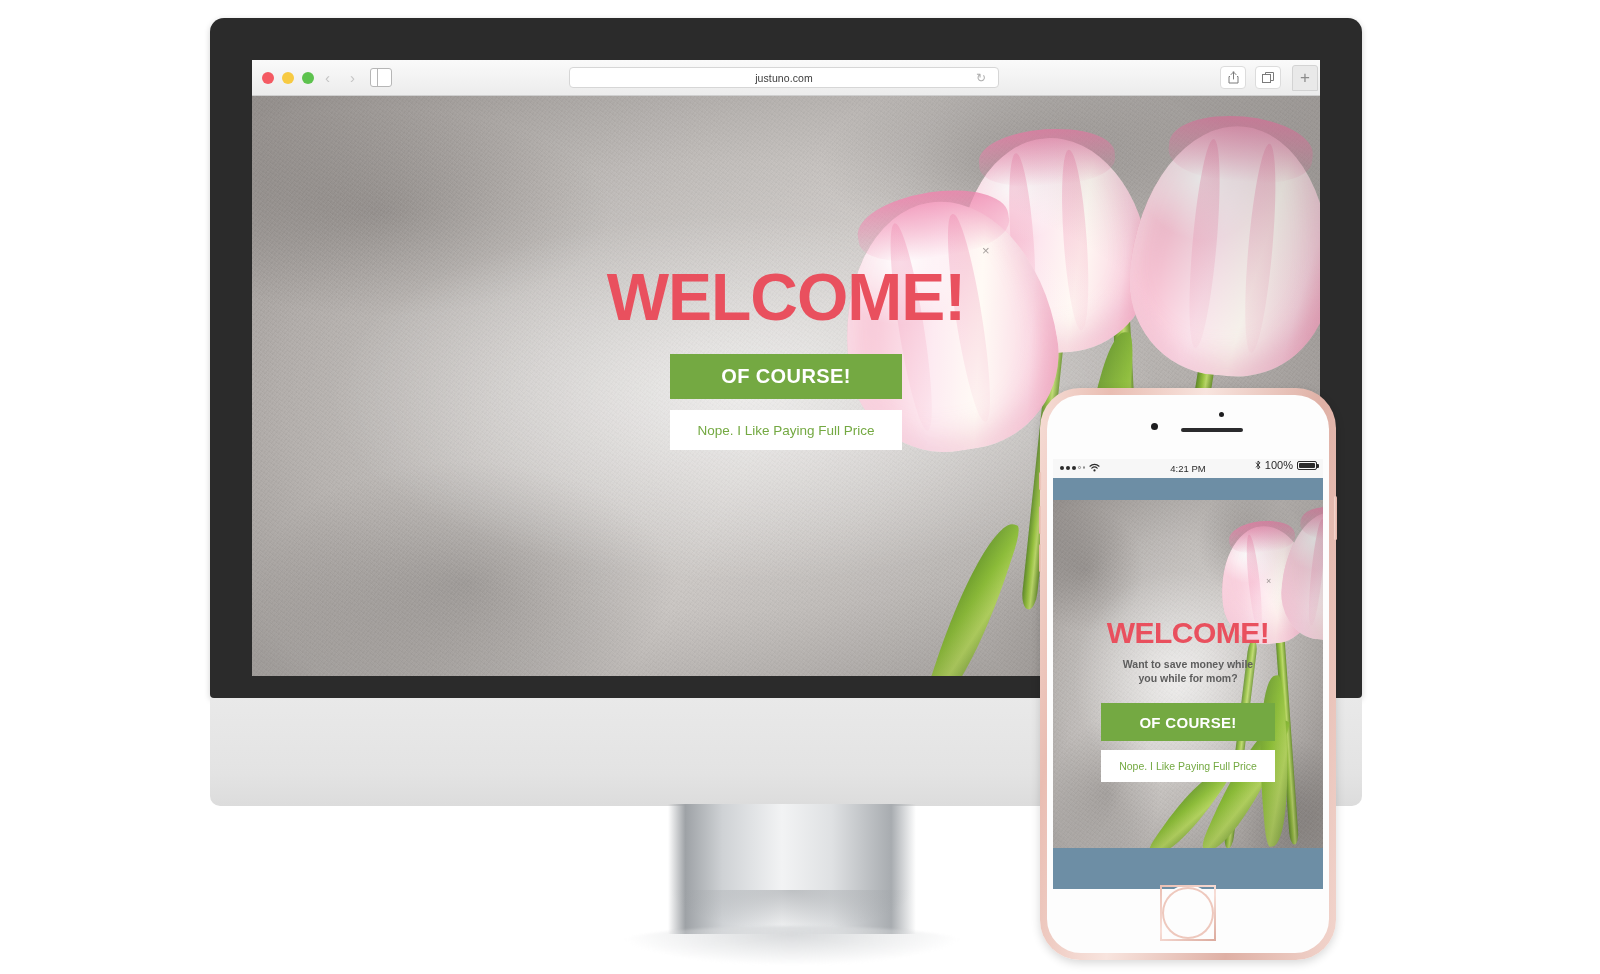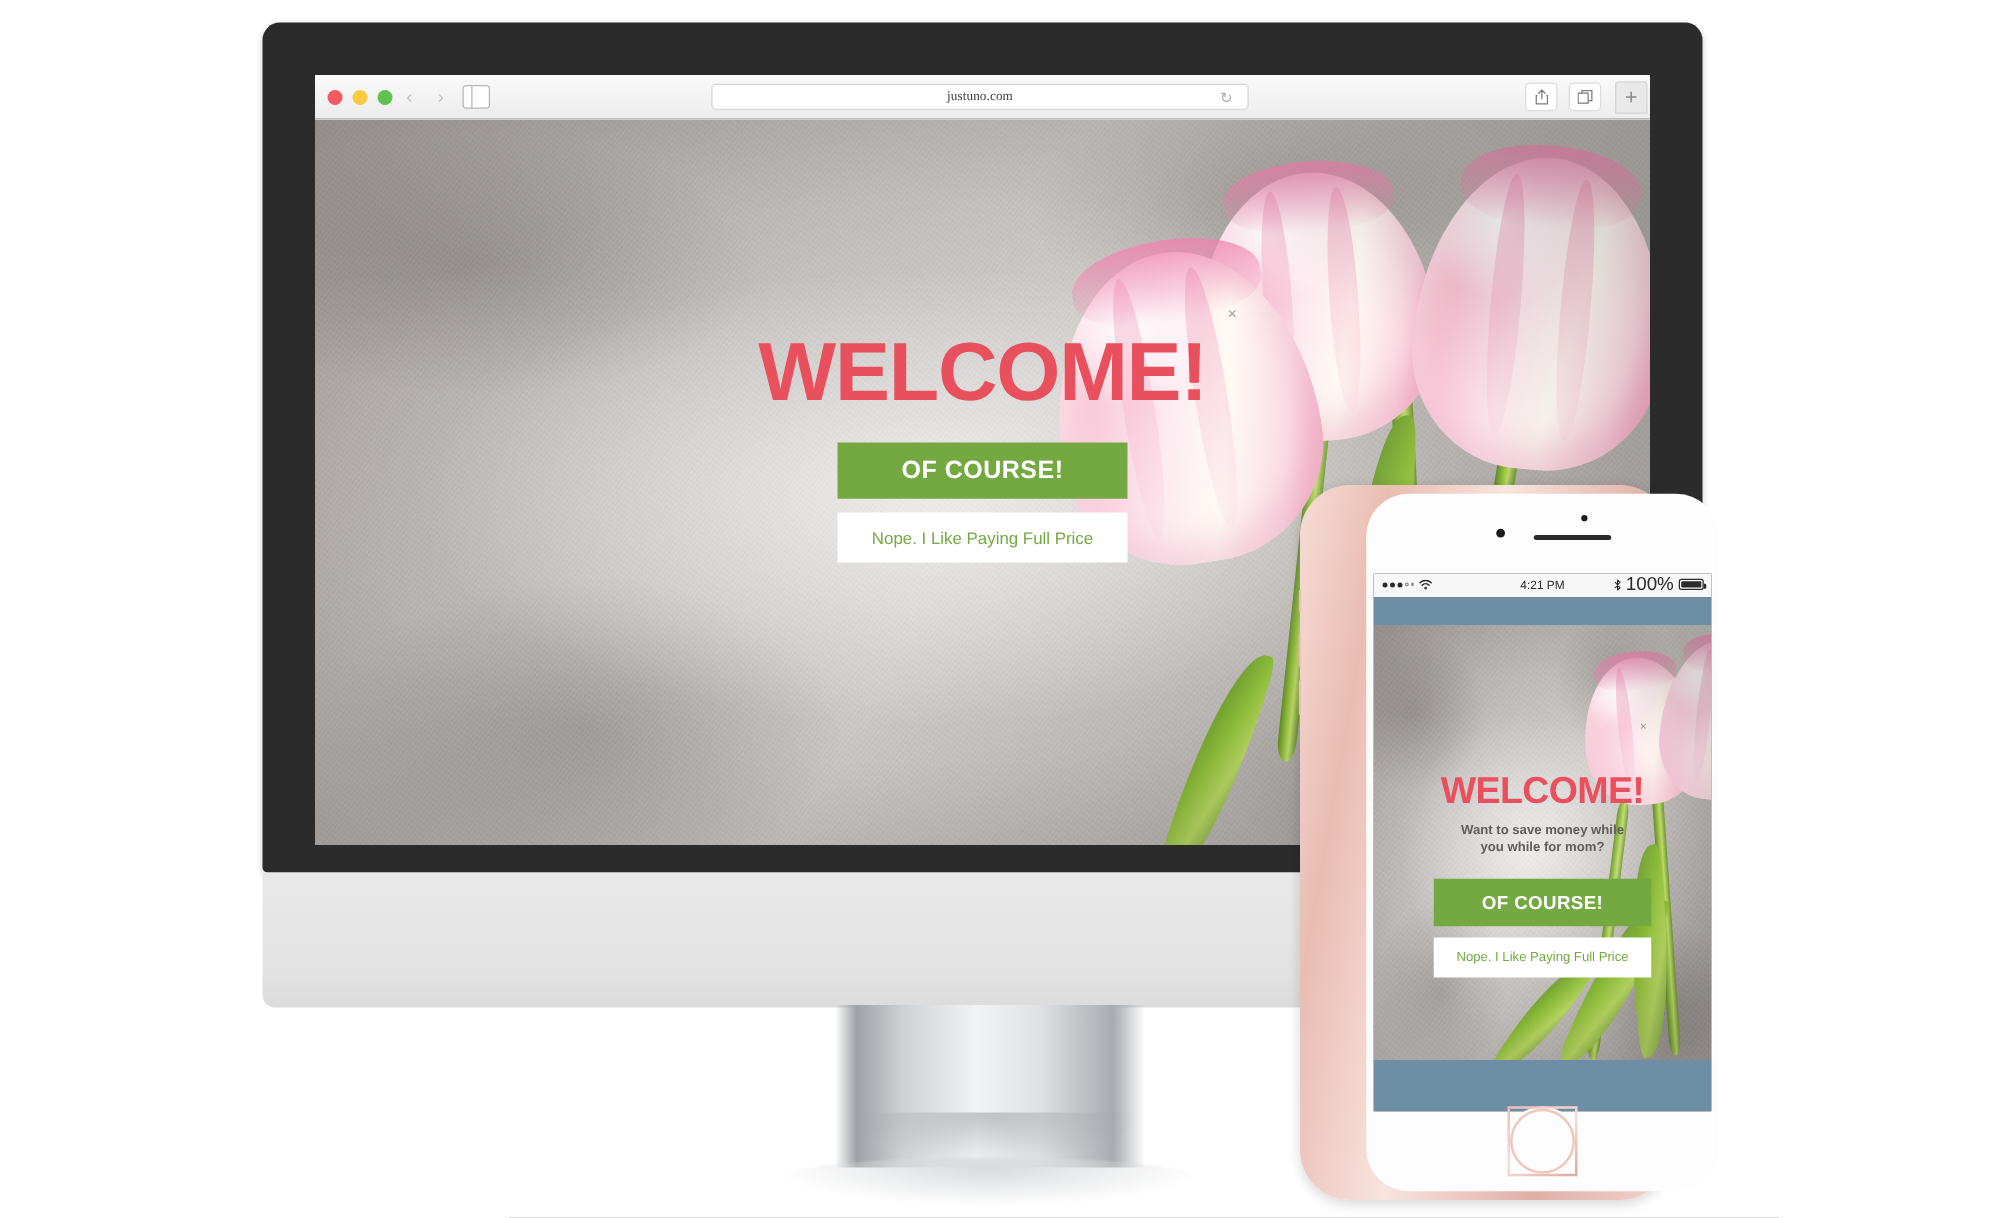--- a/index.html
+++ b/index.html
@@ -74,21 +74,21 @@
     content:""; position:absolute; left:6px; top:-0.5px;
     width:1.4px; height:18px; background:#b6b6b6;
   }
 
   #url-bar {
     position: absolute; left: 317px; top: 7px;
     width: 430px; height: 21px;
     background: #fff;
     border: 1px solid #d6d6d6;
     border-radius: 4px;
-    display: flex; align-items: center; justify-content: center; font-family: Liberation Serif, serif;
+    display: flex; align-items: center; justify-content: center;
   }
   #url-text {
     font-size: 10.5px; color: #3c3c3c; letter-spacing: .1px;
   }
   #reload-icon {
     position: absolute; right: 10px; top: 4px;
     width: 12px; height: 12px;
     color: #aeaeae; font-size: 12px; line-height: 12px;
   }
 
@@ -283,21 +283,20 @@
     background: linear-gradient(100deg,#f6ddd6,#e9bdb2 18%,#f8e4de 42%,#dfb0a5 72%,#f2d5cd);
     border-radius: 40px;
     box-shadow: 0 3px 10px rgba(0,0,0,.16);
   }
   #phone-body {
     position: absolute;
     left: 7px; top: 7px;
     width: 282px; height: 558px;
     background: #fdfdfd;
     border-radius: 34px;
-    margin-left: 46px;
   }
   .phone-btn {
     position: absolute;
     width: 3px;
     background: linear-gradient(90deg,#e4b2a6,#f5d9d1);
     border-radius: 2px;
   }
   #vol-up   { left: -1px; top: 118px; height: 28px; }
   #vol-down { left: -1px; top: 156px; height: 28px; }
   #mute-sw  { left: -1px; top: 84px; height: 18px; }
@@ -343,21 +342,21 @@
   .sig-dots { display: flex; gap: 2px; align-items: center; }
   .sd { width: 4px; height: 4px; border-radius: 50%; background: #2b2b2b; }
   .sd.off { background: transparent; border: 1px solid #8d8d8d; width:2.5px; height:2.5px; }
   #status-time {
     position: absolute; left: 0; right: 0; top: 4px;
     text-align: center; font-size: 9.5px; color: #2b2b2b;
   }
   #status-right {
     position: absolute; right: 6px; top: 0;
     display: flex; align-items: center; gap: 4px;
-    font-size: 15px; color: #2b2b2b;
+    font-size: 11px; color: #2b2b2b;
   }
   #battery-shell {
     width: 20px; height: 9px;
     border: 1px solid #2b2b2b; border-radius: 2px;
     position: relative;
   }
   #battery-shell::after {
     content:""; position:absolute; right:-3px; top:2.5px;
     width:2px; height:4px; background:#2b2b2b; border-radius:0 1px 1px 0;
   }

